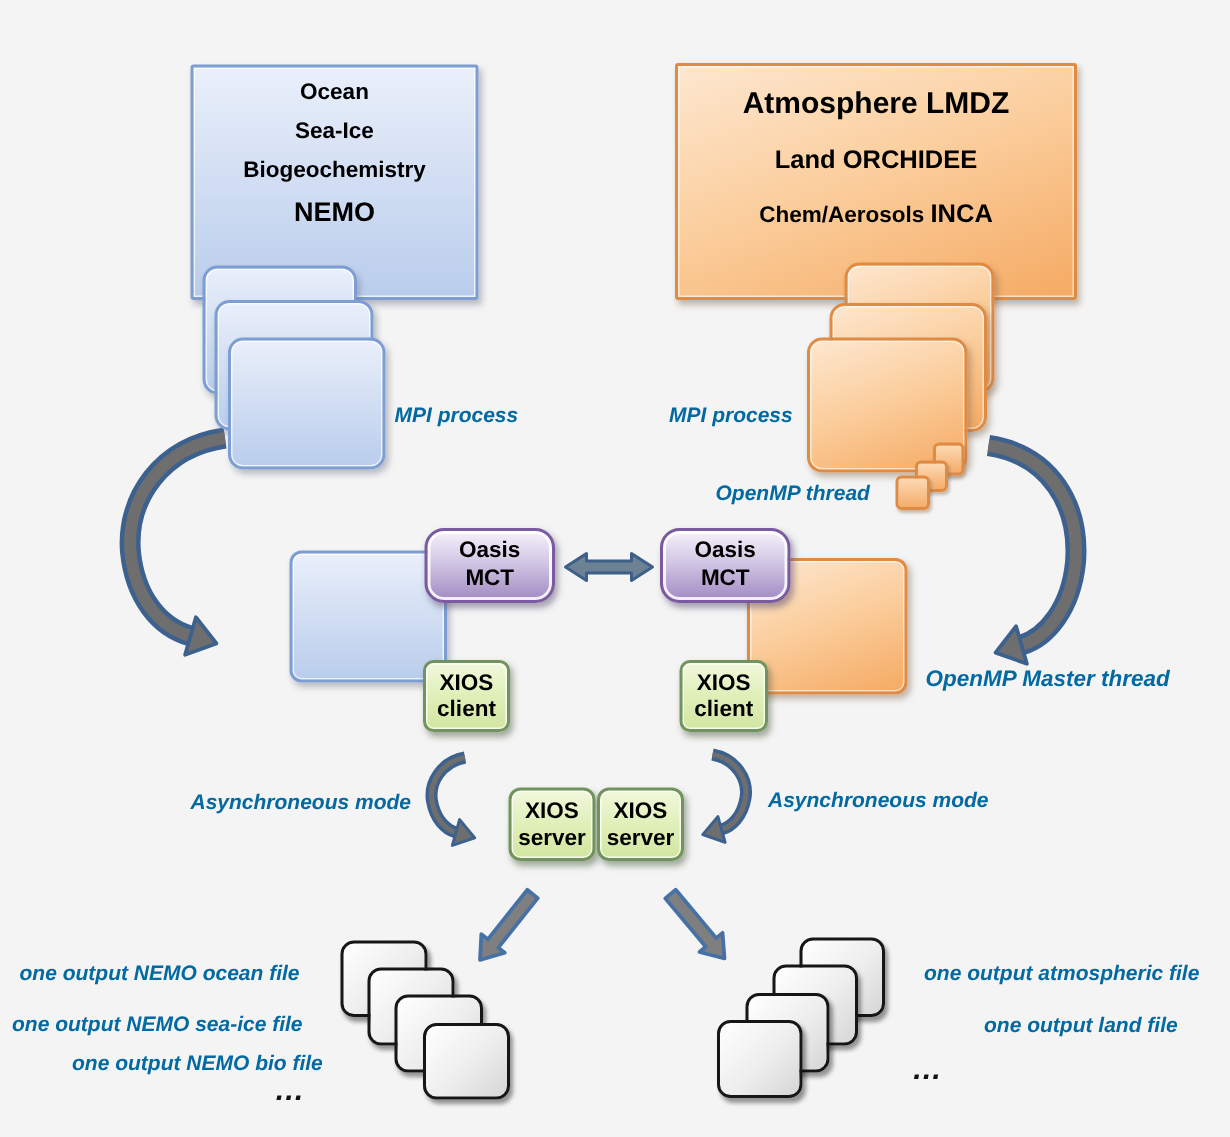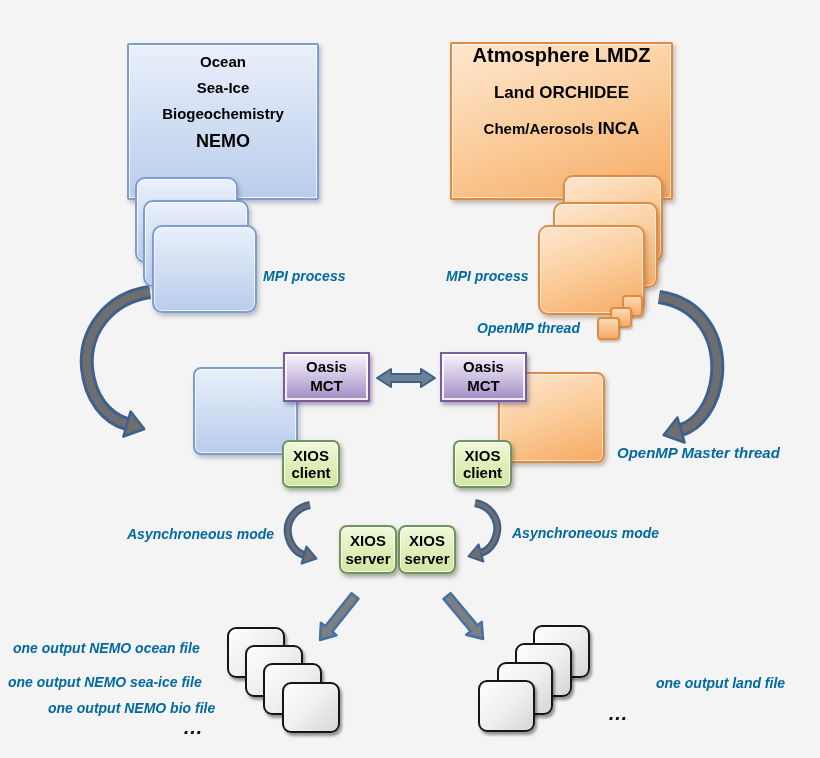--- a/index.html
+++ b/index.html
@@ -16,21 +16,21 @@
   .box-orange {
     background: linear-gradient(160deg, #fde7d0 0%, #fbcf9f 45%, #f5aa63 100%);
     border: 2px solid #e08b44;
     box-shadow: 2px 3px 4px rgba(130,105,80,.45), inset 0 0 0 1px rgba(255,255,255,.6);
   }
   .r14 { border-radius: 2px; } .r10 { border-radius: 10px; }
   .r8 { border-radius: 8px; }
 
   .badge-purple {
     background: linear-gradient(180deg, #f6f2fb 0%, #d2c7e4 45%, #a18ac3 100%);
-    border: 2px solid #7a5aa0; border-radius: 0;
+    border: 2px solid #7a5aa0; border-radius: 13px;
     box-shadow: 2px 3px 4px rgba(90,80,110,.5), inset 0 0 0 2px rgba(255,255,255,.85);
     display: flex; flex-direction: column; align-items: center; justify-content: center;
     font-weight: bold; font-size: 15px; line-height: 1.25; color: #000;
   }
   .badge-green {
     background: linear-gradient(180deg, #f0f8dc 0%, #e0efb9 50%, #d2e6a1 100%);
     border: 2px solid #71935e; border-radius: 7px;
     box-shadow: 2px 3px 4px rgba(80,95,70,.5), inset 0 0 0 1px rgba(255,255,255,.8);
     display: flex; flex-direction: column; align-items: center; justify-content: center;
     font-weight: bold; font-size: 15px; line-height: 1.15; color: #000;
@@ -73,21 +73,21 @@
     <div class="t15">Ocean</div>
     <div class="t15">Sea-Ice</div>
     <div class="t15">Biogeochemistry</div>
     <div class="t18">NEMO</div>
   </div>
   <div class="abs box-blue r10" style="left:135px; top:177px; width:103px; height:86px;"></div>
   <div class="abs box-blue r10" style="left:143px; top:200px; width:106px; height:87px;"></div>
   <div class="abs box-blue r10" style="left:152px; top:225px; width:105px; height:88px;"></div>
   <div class="note" style="left:263px; top:268px;">MPI process</div>
 
-  <div class="abs box-orange r14 model-text" style="left:450px; top:42px; width:223px; height:158px; gap:16px;">
+  <div class="abs box-orange r14 model-text" style="left:450px; top:42px; width:268px; height:158px; padding-top:14px; gap:16px;">
     <div class="t20">Atmosphere LMDZ</div>
     <div class="t17">Land ORCHIDEE</div>
     <div class="t15">
       <span>Chem/Aerosols</span>
       <span class="t17">INCA</span>
     </div>
   </div>
   <div class="abs box-orange r10" style="left:563px; top:175px; width:100px; height:87px;"></div>
   <div class="abs box-orange r10" style="left:553px; top:202px; width:105px; height:86px;"></div>
   <div class="abs box-orange r10" style="left:538px; top:225px; width:107px; height:90px;"></div>
@@ -163,16 +163,17 @@
   <div class="note" style="left:8px;  top:674px;">one output NEMO sea-ice file</div>
   <div class="note" style="left:13px; top:640px;">one output NEMO ocean file</div>
   <div class="note" style="left:48px; top:700px;font-style:italic;">one output NEMO bio file</div>
   <div class="ellipsis" style="left:183px; top:716px;">…</div>
 
   <div class="abs file-sq" style="left:533px; top:625px; width:57px; height:53px;"></div>
   <div class="abs file-sq" style="left:515px; top:643px; width:57px; height:54px;"></div>
   <div class="abs file-sq" style="left:497px; top:662px; width:56px; height:53px;"></div>
   <div class="abs file-sq" style="left:478px; top:680px; width:57px; height:52px;"></div>
 
+  <div class="note" style="left:616px; top:640px;">one output atmospheric file</div>
   <div class="note" style="left:616px; top:675px;margin-left:40px;">one output land file</div>
   <div class="ellipsis" style="left:608px; top:702px;">…</div>
 
 </div>
 
 </body></html>

